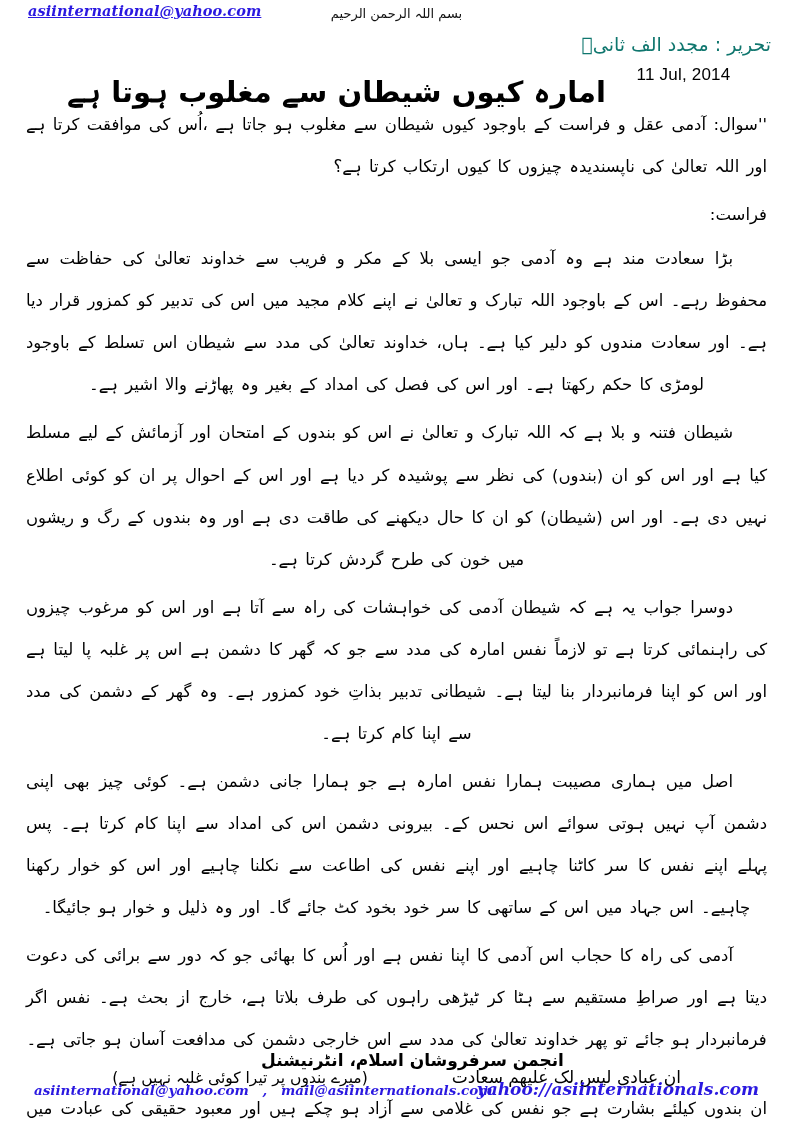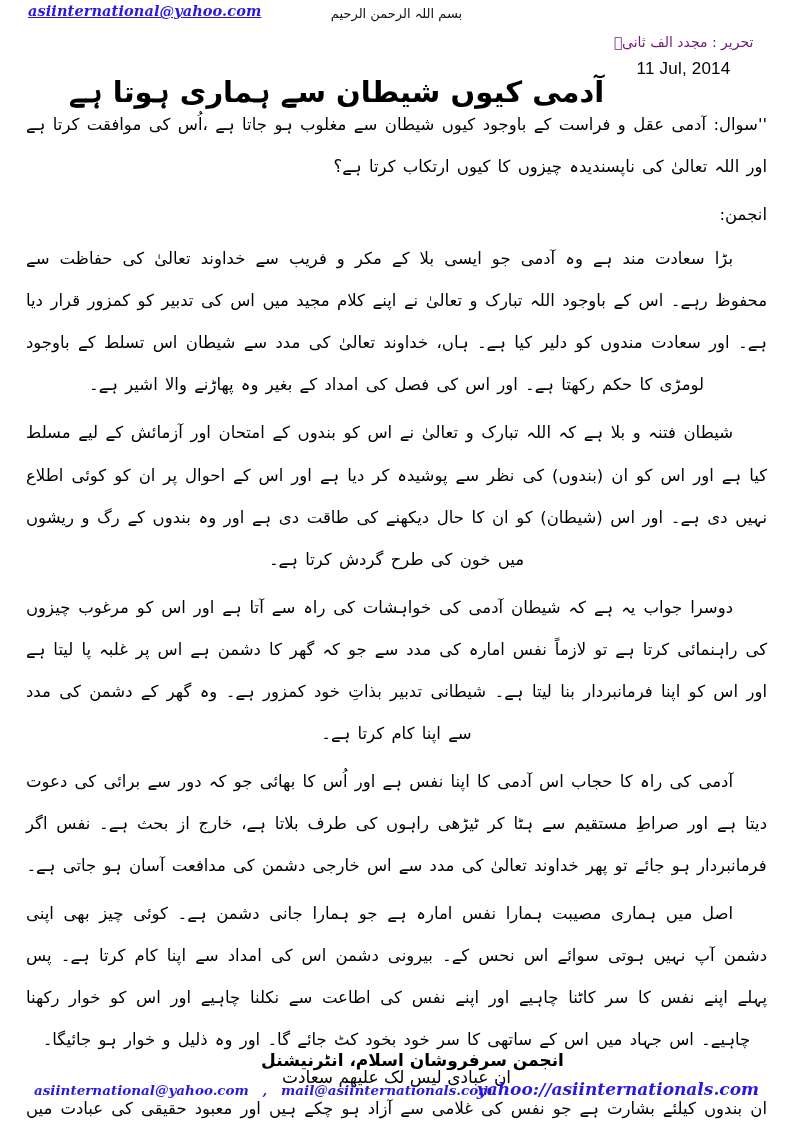--- a/index.html
+++ b/index.html
@@ -61,24 +61,24 @@
   .byline {
     position: absolute;
     right: 22px;
     top: 0px;
     text-align: center;
     direction: rtl;
     width: 175px;
   }
   .byline .author {
     font-family: "DejaVu Sans", sans-serif;
-    font-size: 14px;
+    font-size: 19px;
     line-height: 1.15;
     white-space: nowrap;
-    color: #701a75;
+    color: #0f766e;
   }
   .byline .date {
     font-family: "Liberation Sans", sans-serif;
     font-size: 17px;
     direction: ltr;
     margin-top: 9px;
     color: #000;
     letter-spacing: 0.2px;
   }
   .main-title {
@@ -213,42 +213,43 @@
   <div class="header-row">
     <a class="site-email-top" href="#">asiinternational@yahoo.com</a>
     <div class="bismillah">بسم اللہ الرحمن الرحیم</div>
   </div>
 
   <div class="title-block">
     <div class="byline">
       <div class="author">تحریر : مجدد الف ثانیؒ</div>
       <div class="date">11 Jul, 2014</div>
     </div>
-    <h1 class="main-title">آدمی کیوں شیطان سے ہماری ہوتا ہے</h1>
+    <h1 class="main-title">امارہ کیوں شیطان سے مغلوب ہوتا ہے</h1>
   </div>
 
   <div class="body-wrap">
 
     <p class="para question">''سوال:  آدمی عقل و فراست کے باوجود کیوں شیطان سے مغلوب ہو جاتا ہے ،اُس کی موافقت کرتا ہے اور اللہ تعالیٰ کی ناپسندیدہ چیزوں کا کیوں ارتکاب کرتا ہے؟</p>
 
-    <p class="para answer-label">انجمن:</p>
+    <p class="para answer-label">فراست:</p>
 
     <p class="para indent">بڑا سعادت مند ہے وہ آدمی جو ایسی بلا کے مکر و فریب سے خداوند تعالیٰ کی حفاظت سے محفوظ رہے۔ اس کے باوجود اللہ تبارک و تعالیٰ نے اپنے کلام مجید میں اس کی تدبیر کو کمزور قرار دیا ہے۔ اور سعادت مندوں کو دلیر کیا ہے۔ ہاں، خداوند تعالیٰ کی مدد سے شیطان اس تسلط کے باوجود لومڑی کا حکم رکھتا ہے۔ اور اس کی فصل کی امداد کے بغیر وہ پھاڑنے والا اشیر ہے۔</p>
 
     <p class="para indent">شیطان فتنہ و بلا ہے کہ اللہ تبارک و تعالیٰ نے اس کو بندوں کے امتحان اور آزمائش کے لیے مسلط کیا ہے اور اس کو ان (بندوں) کی نظر سے پوشیدہ کر دیا ہے اور اس کے احوال پر ان کو کوئی اطلاع نہیں دی ہے۔ اور اس (شیطان) کو ان کا حال دیکھنے کی طاقت دی ہے اور وہ بندوں کے رگ و ریشوں میں خون کی طرح گردش کرتا ہے۔</p>
 
     <p class="para indent">دوسرا جواب یہ ہے کہ شیطان آدمی کی خواہشات کی راہ سے آتا ہے اور اس کو مرغوب چیزوں کی راہنمائی کرتا ہے تو لازماً نفس امارہ کی مدد سے جو کہ گھر کا دشمن ہے اس پر غلبہ پا لیتا ہے اور اس کو اپنا فرمانبردار بنا لیتا ہے۔ شیطانی تدبیر بذاتِ خود کمزور ہے۔ وہ گھر کے دشمن کی مدد سے اپنا کام کرتا ہے۔</p>
 
+    <p class="para indent">اصل میں ہماری مصیبت ہمارا نفس امارہ ہے جو ہمارا جانی دشمن ہے۔ کوئی چیز بھی اپنی دشمن آپ نہیں ہوتی سوائے اس نحس کے۔ بیرونی دشمن اس کی امداد سے اپنا کام کرتا ہے۔ پس پہلے اپنے نفس کا سر کاٹنا چاہیے اور اپنے نفس کی اطاعت سے نکلنا چاہیے اور اس کو خوار رکھنا چاہیے۔ اس جہاد میں اس کے ساتھی کا سر خود بخود کٹ جائے گا۔ اور وہ ذلیل و خوار ہو جائیگا۔</p>
+
     <p class="para indent">آدمی کی راہ کا حجاب اس آدمی کا اپنا نفس ہے اور اُس کا بھائی جو کہ دور سے برائی کی دعوت دیتا ہے اور صراطِ مستقیم سے ہٹا کر ٹیڑھی راہوں کی طرف بلاتا ہے، خارج از بحث ہے۔  نفس اگر فرمانبردار ہو جائے تو پھر خداوند تعالیٰ کی مدد سے اس خارجی دشمن کی مدافعت آسان ہو جاتی ہے۔</p>
-
-    <p class="para indent">اصل میں ہماری مصیبت ہمارا نفس امارہ ہے جو ہمارا جانی دشمن ہے۔ کوئی چیز بھی اپنی دشمن آپ نہیں ہوتی سوائے اس نحس کے۔ بیرونی دشمن اس کی امداد سے اپنا کام کرتا ہے۔ پس پہلے اپنے نفس کا سر کاٹنا چاہیے اور اپنے نفس کی اطاعت سے نکلنا چاہیے اور اس کو خوار رکھنا چاہیے۔ اس جہاد میں اس کے ساتھی کا سر خود بخود کٹ جائے گا۔ اور وہ ذلیل و خوار ہو جائیگا۔</p>
   </div>
 
   <div class="verse-row">
     <span class="verse-arabic">ان عبادی لیس لک علیھم سعادت</span>
+    <span class="verse-trans">(میرے بندوں پر تیرا کوئی غلبہ نہیں ہے)</span>
   </div>
 
   <p class="verse-note">ان بندوں کیلئے بشارت ہے جو نفس کی غلامی سے آزاد ہو چکے ہیں اور معبود حقیقی کی عبادت میں مشغول ہیں اور اللہ تعالیٰ ہی مدد دینے والا ہے۔''</p>
 
   <div class="footer">
     <div class="org-name">انجمن سرفروشان اسلام، انٹرنیشنل</div>
     <div class="footer-links">
       <span class="mail-group">
         <a href="#" style="color:#2a18e0;text-decoration:none;">asiinternational@yahoo.com</a>
         <span class="sep">,</span>

